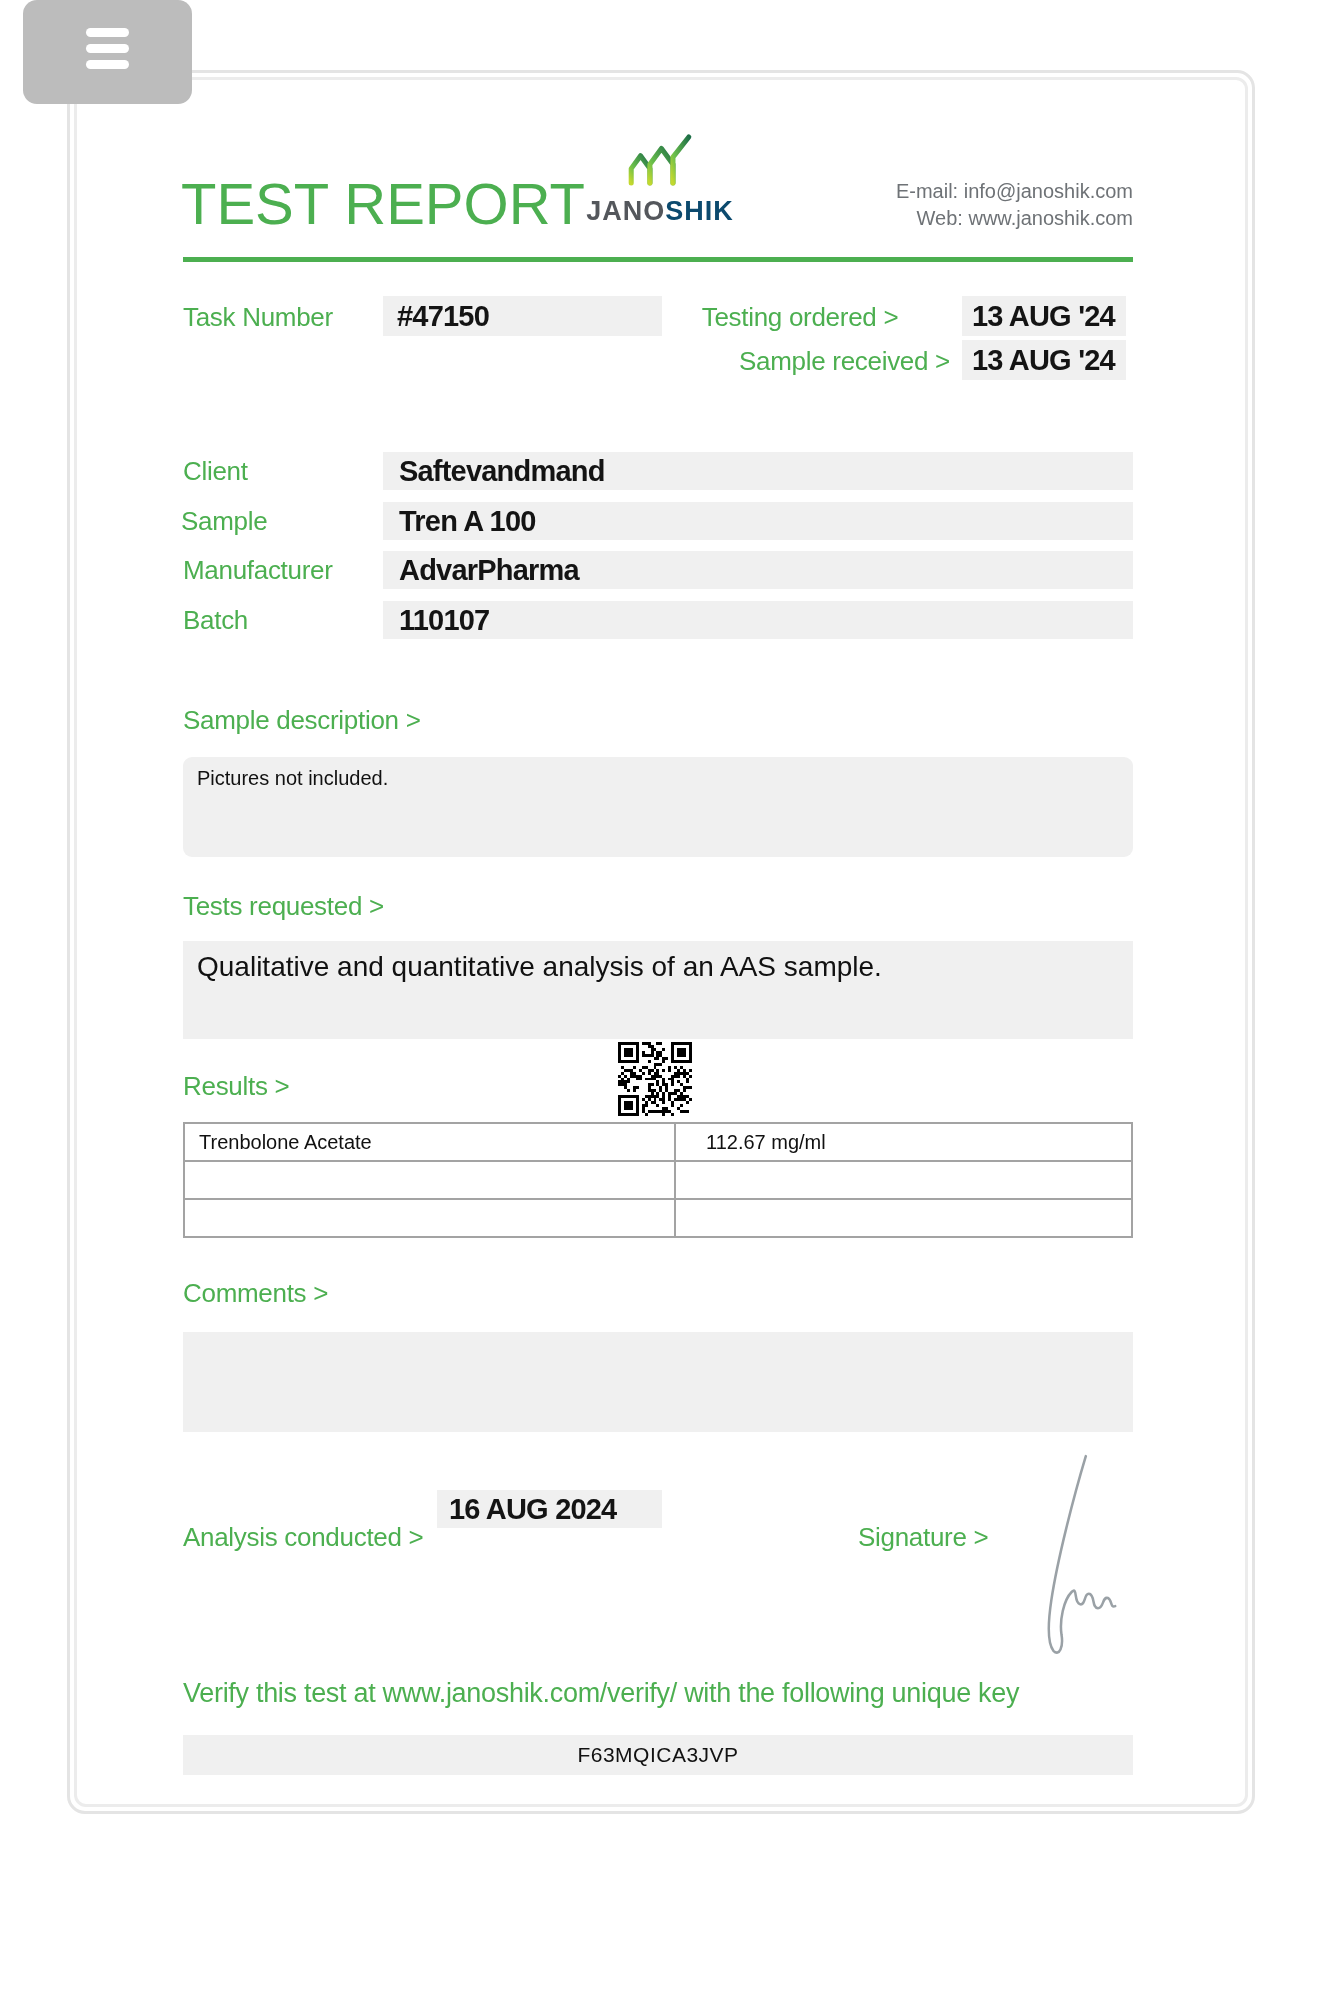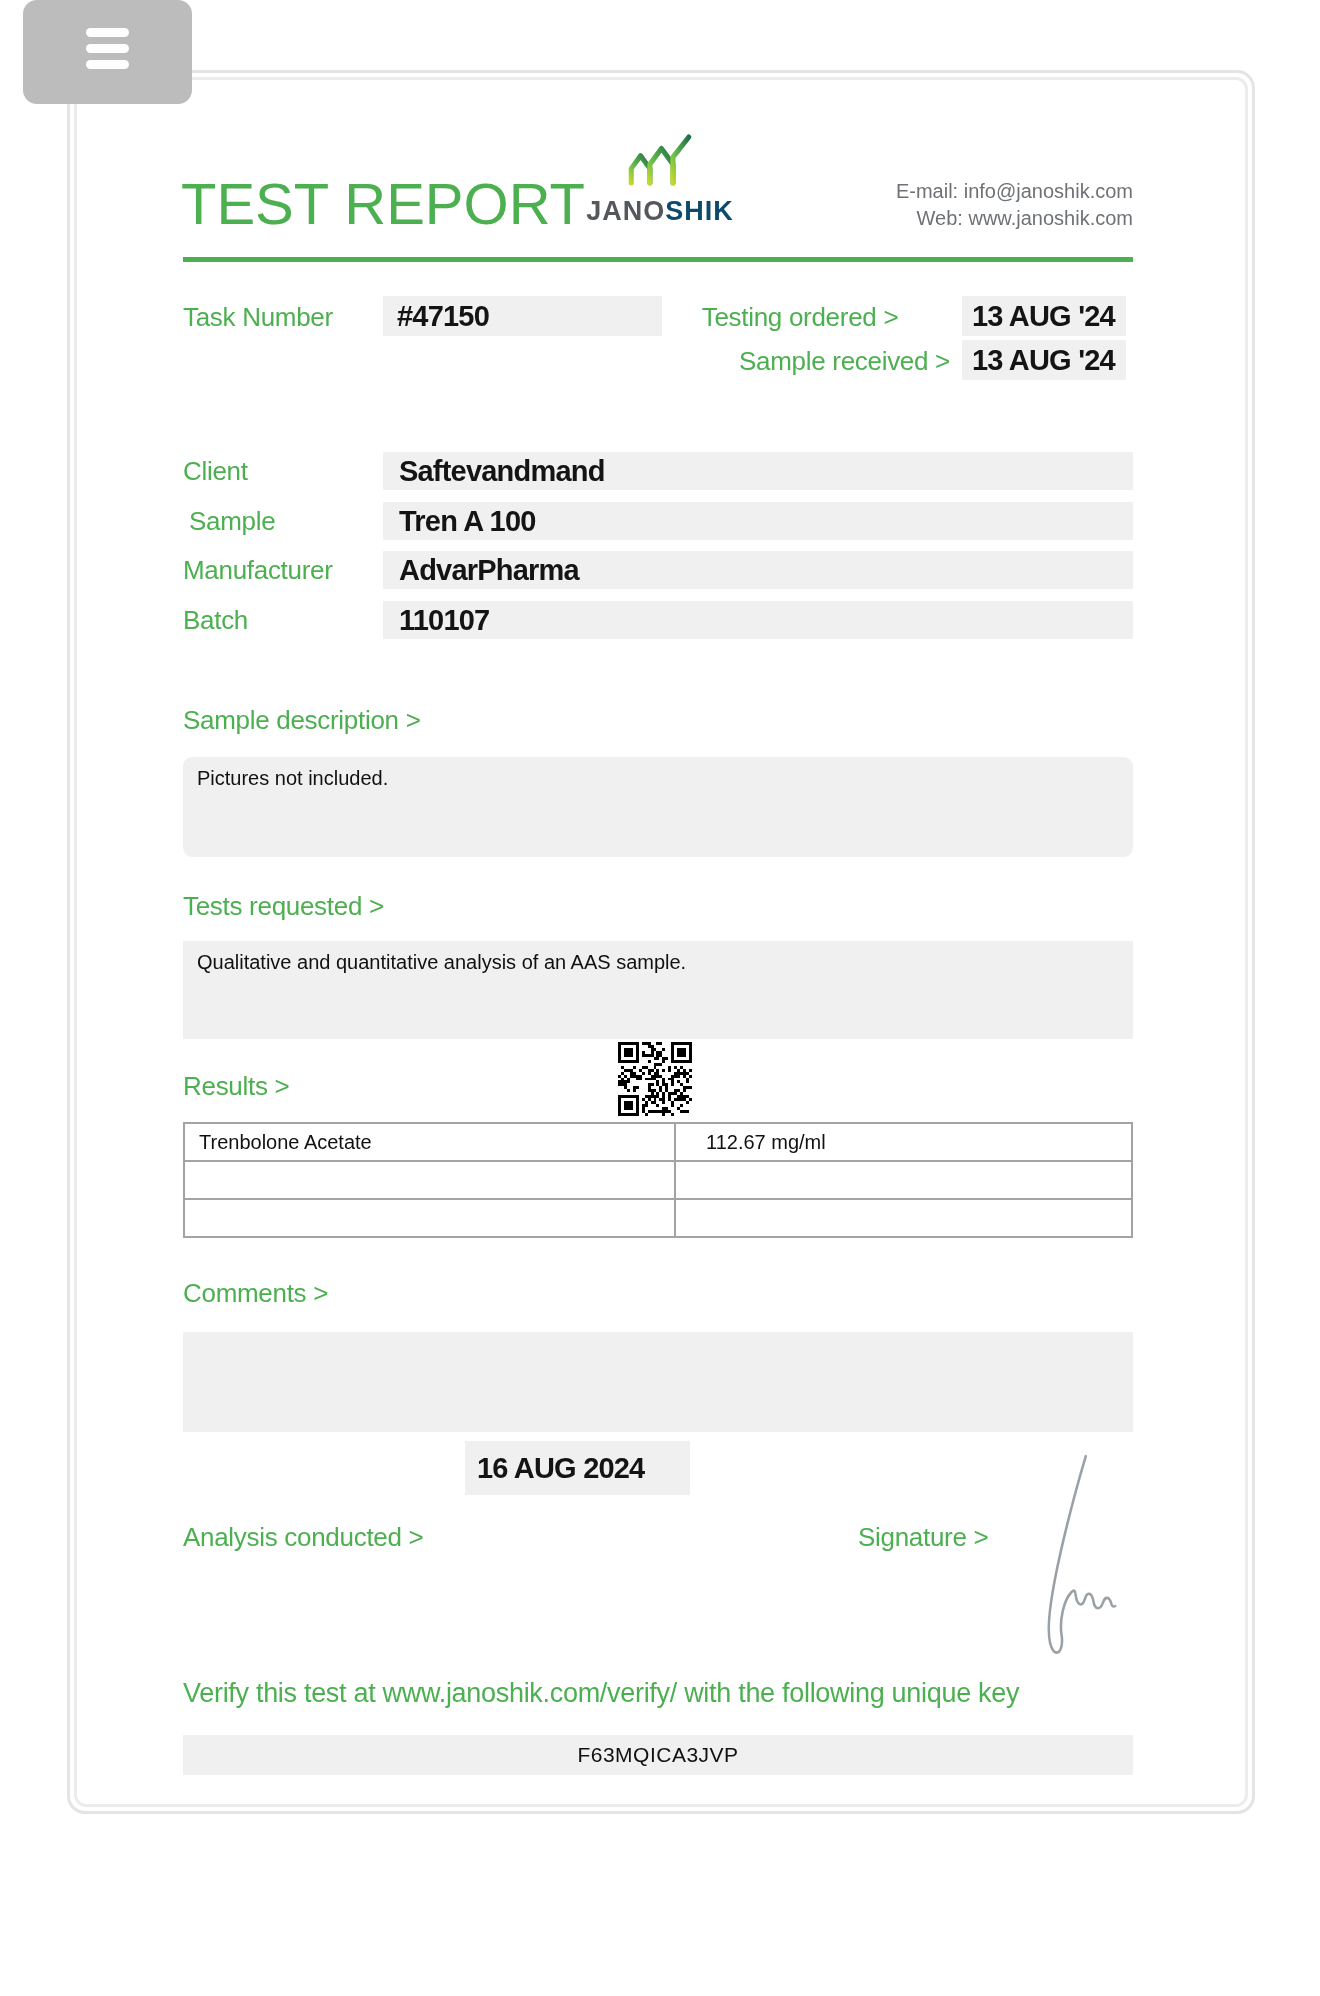--- a/index.html
+++ b/index.html
@@ -34,44 +34,44 @@
   .divider{position:absolute;left:183px;top:257px;width:950px;height:5px;background:#4caf50;}
 
   .task-label{left:183px;top:302px;}
   .task-value{left:383px;top:296px;width:279px;height:40px;padding-left:14px;}
   .ordered-label{left:650px;top:302px;width:300px;text-align:center;}
   .ordered-value{left:962px;top:296px;width:164px;height:40px;padding-left:10px;}
   .received-label{left:650px;top:346px;width:300px;text-align:right;}
   .received-value{left:962px;top:340px;width:164px;height:40px;padding-left:10px;}
 
   .dl0{left:183px;top:456px;} .dv0{left:383px;top:452px;}
-  .dl1{left:189px;top:506px;} .dv1{left:383px;top:502px;}
+  .dl1{left:181px;top:506px;} .dv1{left:383px;top:502px;}
   .dl2{left:183px;top:555px;} .dv2{left:383px;top:551px;}
   .dl3{left:183px;top:605px;} .dv3{left:383px;top:601px;}
   .detail-value{width:750px;height:38px;padding-left:16px;}
 
   .desc-heading{left:183px;top:705px;}
   .desc-box{left:183px;top:757px;width:950px;height:100px;font-size:20px;padding:10px 14px;color:#111;border-radius:9px;}
   .tests-heading{left:183px;top:891px;}
-  .tests-box{left:183px;top:941px;width:950px;height:98px;font-size:20px;padding:10px 14px;color:#111;}
+  .tests-box{left:183px;top:941px;width:950px;height:98px;font-size:28px;padding:10px 14px;color:#111;}
 
   .qr{position:absolute;left:618px;top:1042px;width:74px;height:74px;}
   .results-heading{left:183px;top:1071px;}
 
   table.results{position:absolute;left:183px;top:1122px;width:950px;border-collapse:collapse;}
   table.results td{border:2px solid #a3a3a3;height:36px;font-size:20px;color:#111;
                    padding:0 0 0 14px;background:#fff;}
   table.results td.c0{width:475px;}
   table.results td.c1{padding-left:30px;}
 
   .comments-heading{left:183px;top:1278px;}
   .comments-box{left:183px;top:1332px;width:950px;height:100px;}
 
   .analysis-label{left:183px;top:1522px;}
-  .analysis-value{left:437px;top:1441px;width:225px;height:54px;padding-left:12px;margin-left:28px;}
+  .analysis-value{left:437px;top:1490px;width:225px;height:38px;padding-left:12px;}
   .signature-label{left:858px;top:1522px;}
   .signature{position:absolute;left:1005px;top:1448px;width:115px;height:218px;}
 
   .verify-text{position:absolute;left:183px;top:1678px;font-size:27px;color:#4caf50;
                letter-spacing:-0.3px;white-space:nowrap;}
   .key-box{left:183px;top:1735px;width:950px;height:40px;display:flex;align-items:center;
            justify-content:center;font-size:21px;letter-spacing:0.5px;color:#111;}
 </style>
 </head>
 <body>

